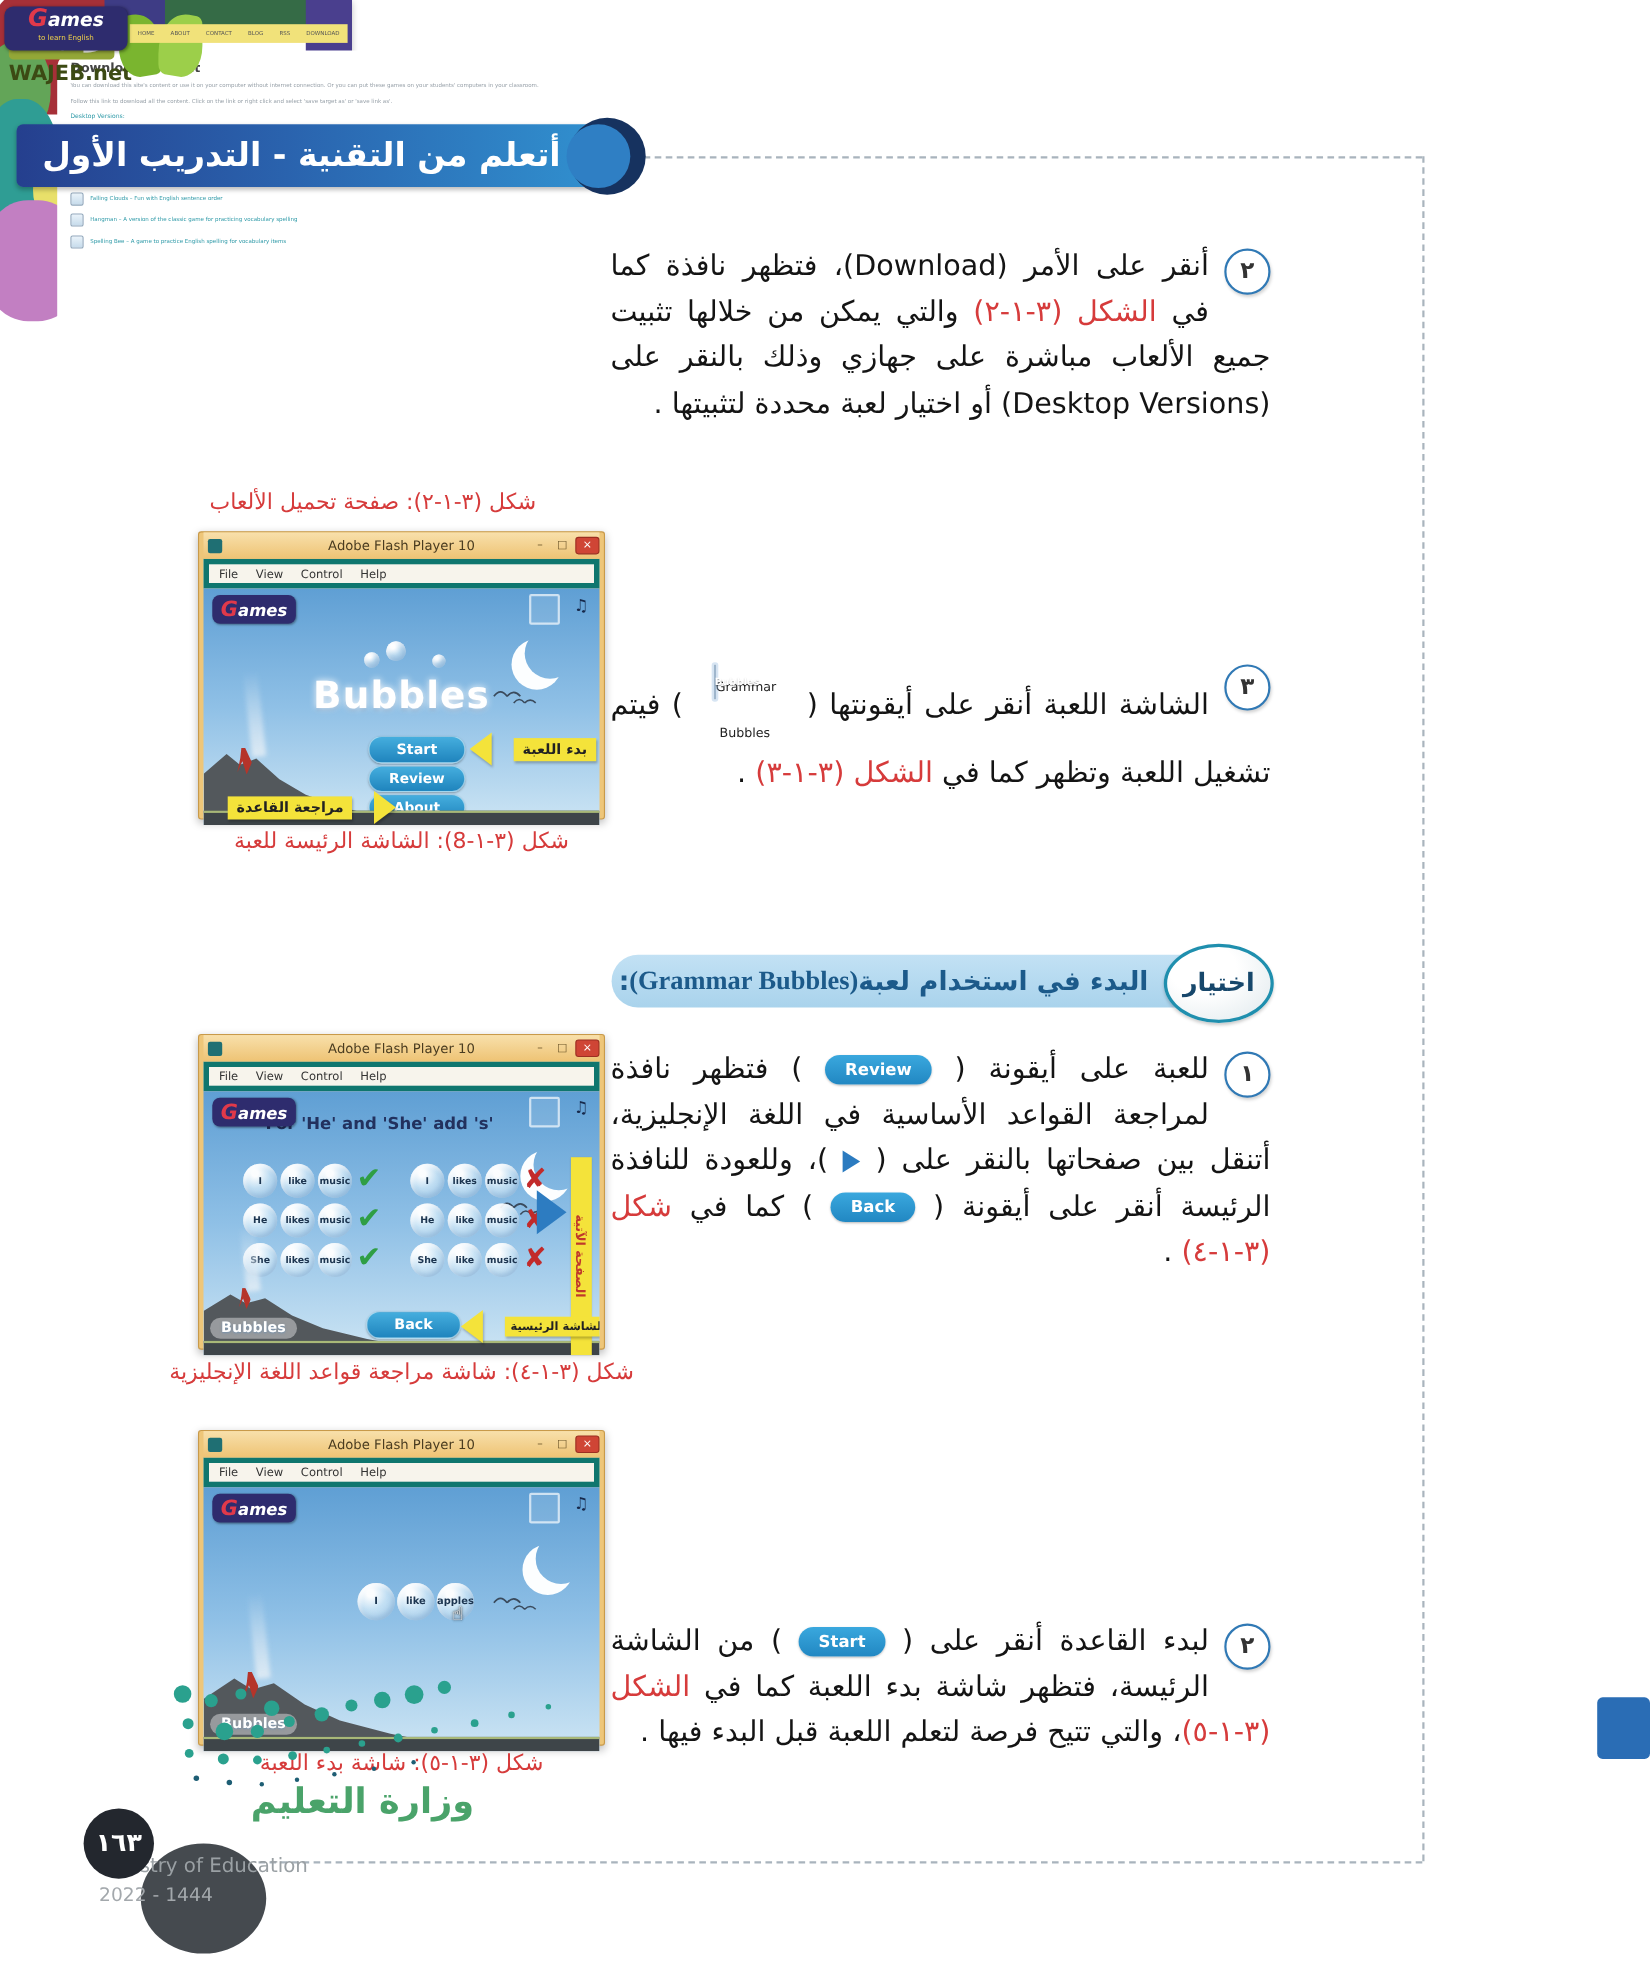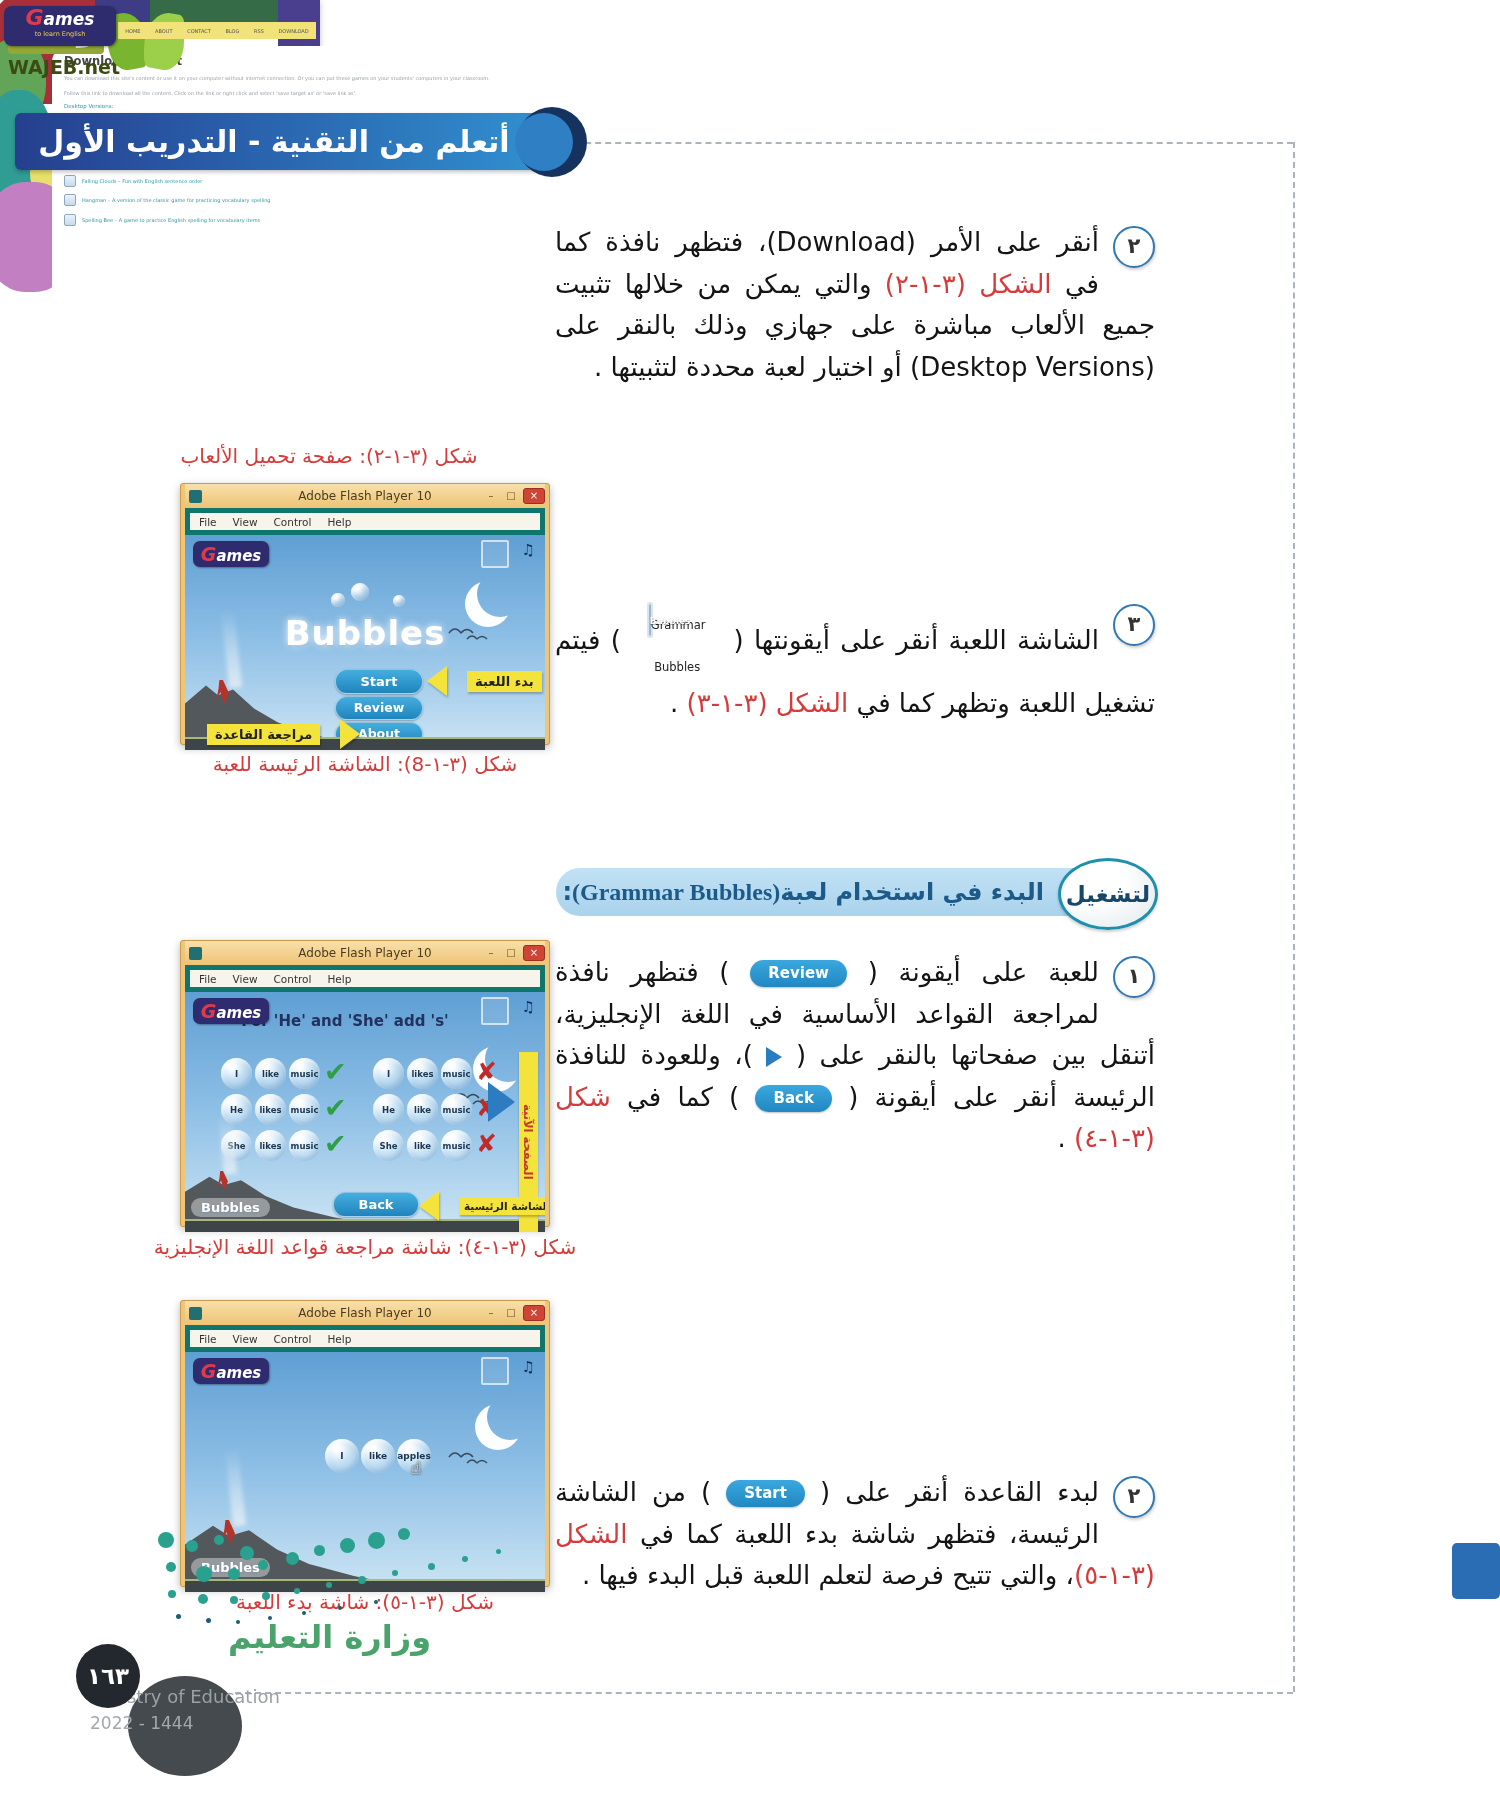--- a/index.html
+++ b/index.html
@@ -243,21 +243,21 @@
       <div class="ws-item">
           <span class="ic"></span>
           <span class="tx">Hangman – A version of the classic game for practicing vocabulary spelling</span>
         </div>
       <div class="ws-item">
           <span class="ic"></span>
           <span class="tx">Spelling Bee – A game to practice English spelling for vocabulary items</span>
         </div>
     </div>
   </div>
-  <div class="figcap" style="left:169px;top:444px;width:320px;">شكل (٣-١-٢): صفحة تحميل الألعاب</div>
+  <div class="figcap" style="left:179px;top:444px;width:320px;">شكل (٣-١-٢): صفحة تحميل الألعاب</div>
 
   <div class="fwin" style="left:180px;top:483px;height:262px;">
     <div class="fw-title">
       <span class="fw-ico"></span>
       <span class="t">Adobe Flash Player 10</span>
       <span class="fw-ctrl">
         <span class="c">–</span>
         <span class="c">□</span>
         <span class="c close">×</span>
       </span>
@@ -448,21 +448,21 @@
   <div class="step" style="top:600px;">
     <span class="stepnum">٣</span>
     <span>الشاشة اللعبة أنقر على أيقونتها ( </span><span class="gicon-wrap"><span class="gicon"><span class="gb">Bubbles</span><span class="gm"></span></span><span class="gicon-label">Grammar Bubbles</span></span><span> ) فيتم تشغيل اللعبة وتظهر كما في </span><span class="ref">الشكل (٣-١-٣)</span><span> .</span>
   </div>
 
   <div class="abs band">
     <span class="ar">البدء في استخدام لعبة </span>
       <span class="lat">(Grammar Bubbles)</span>
       <span class="ar">:</span>
   </div>
-  <div class="abs badge">لتشغيل</div>
+  <div class="abs badge">اختيار</div>
 
   <div class="step" style="top:952px;">
     <span class="stepnum">١</span>
     <span>للعبة على أيقونة ( </span><span class="pill">Review</span><span> ) فتظهر نافذة لمراجعة القواعد الأساسية في اللغة الإنجليزية، أتنقل بين صفحاتها بالنقر على ( </span><span class="tri-inline"></span><span> )، وللعودة للنافذة الرئيسة أنقر على أيقونة ( </span><span class="pill">Back</span><span> ) كما في </span><span class="ref">شكل (٣-١-٤)</span><span> .</span>
   </div>
 
   <div class="step" style="top:1472px;">
     <span class="stepnum">٢</span>
     <span>لبدء القاعدة أنقر على ( </span><span class="pill">Start</span><span> ) من الشاشة الرئيسة، فتظهر شاشة بدء اللعبة كما في </span><span class="ref">الشكل (٣-١-٥)</span><span>، والتي تتيح فرصة لتعلم اللعبة قبل البدء فيها .</span>
   </div>

